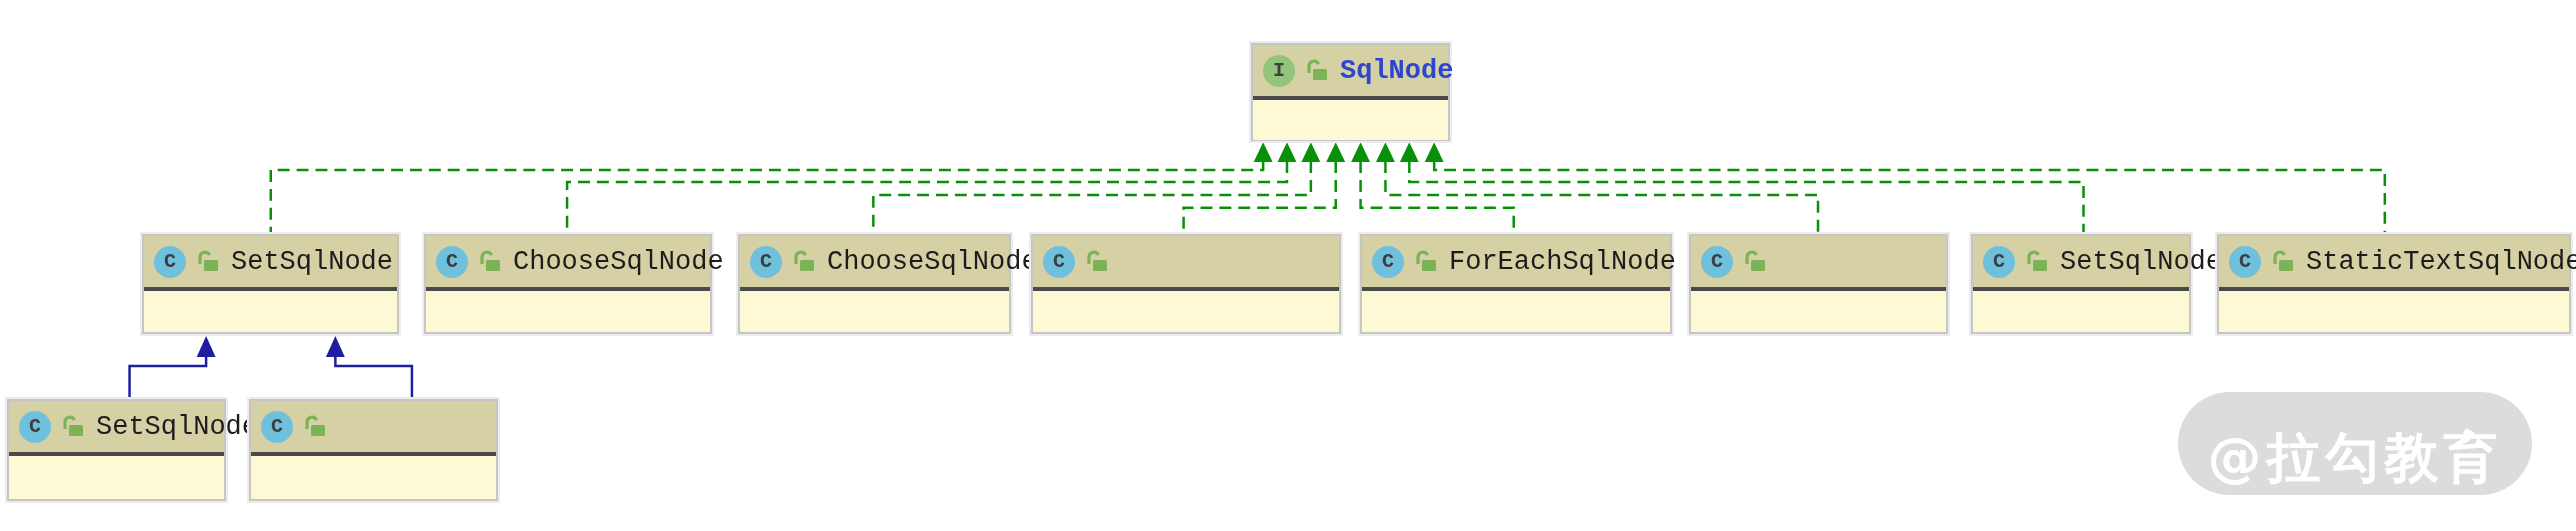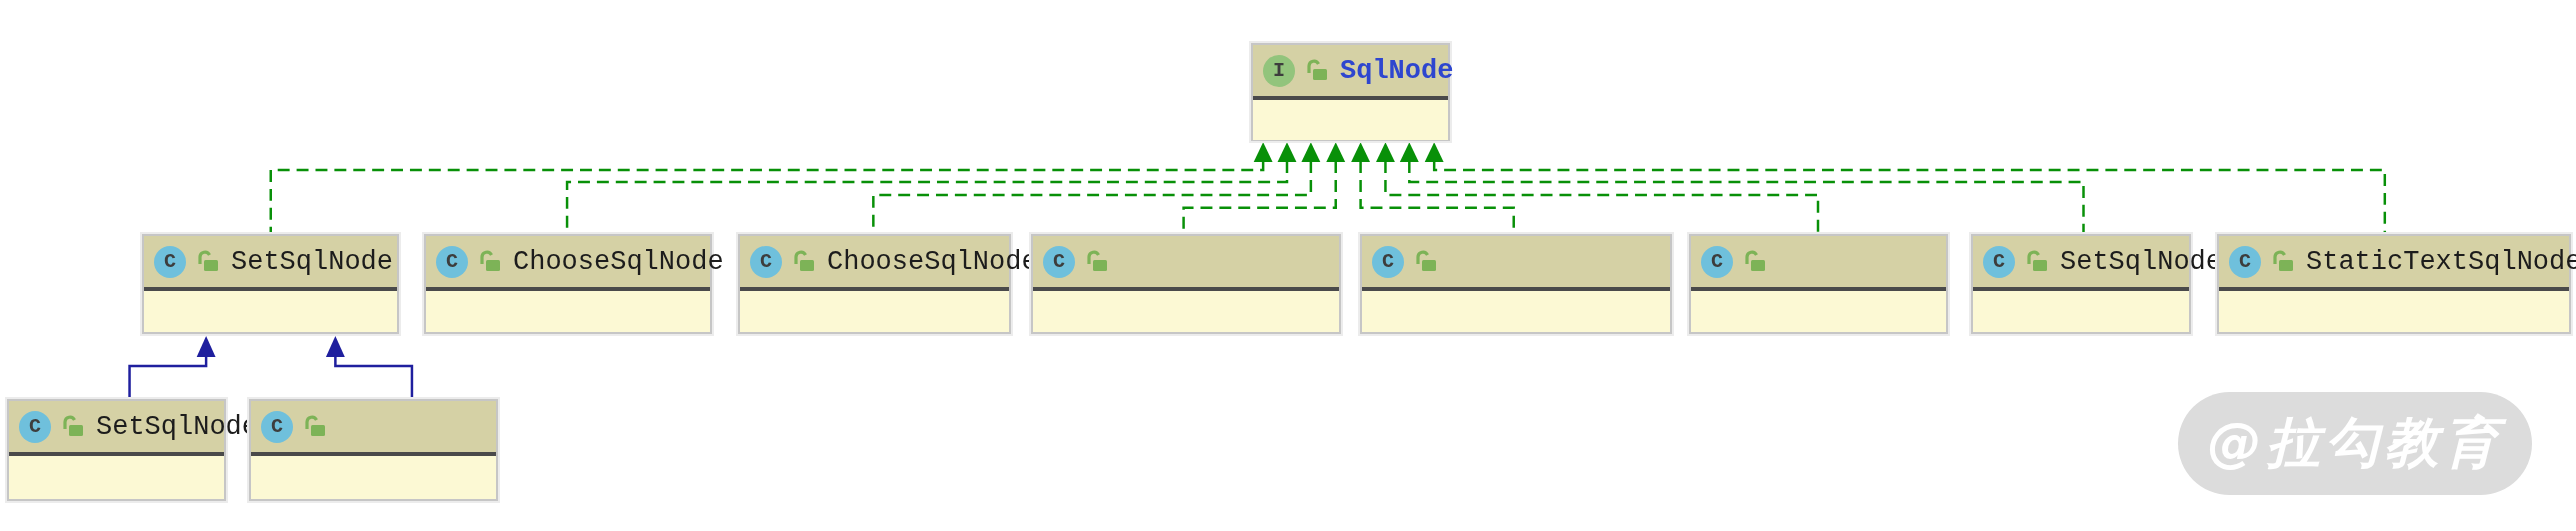--- a/index.html
+++ b/index.html
@@ -46,23 +46,22 @@
     white-space:nowrap;
     padding-right:6px;
   }
   .uml-node.ifc .uml-name{color:var(--ifc-text,#2e46cf);font-weight:bold;}
 
   .watermark{
     position:absolute;
     left:2178px;top:392px;width:354px;height:103px;
     background:var(--wm-bg,#dcdcdc);
     border-radius:52px;
-    display:flex;align-items:center;justify-content:center;
+    display:flex;align-items:flex-end;justify-content:center;
     z-index:2;
-    font-style:italic;
   }
   .watermark span{
     color:var(--wm-text,#ffffff);
     font-size:54px;letter-spacing:5px;
     font-family:"DejaVu Sans","Liberation Sans",sans-serif;
     font-weight:bold;
   }
 </style>
 </head>
 <body>
@@ -150,20 +149,21 @@
      <div class="uml-divider"></div>
      <div class="uml-body"></div>
       </div>
       <div class="uml-node" style="left: 1360px; top: 234px; width: 312px; height: 100px;">
         <div class="uml-hdr">
        <span class="badge cls">C</span>
        <svg class="lock" viewBox="0 0 27 27">
   <path d="M5 16 L5 9 A5 5 0 0 1 14.5 7" fill="none" stroke="#7db357" stroke-width="3.2"></path>
   <rect x="9" y="12" width="14" height="11" rx="1.5" fill="#7db357"></rect>
           </svg>
+       <span class="uml-name">ForEachSqlNode</span>
      </div>
      <div class="uml-divider"></div>
      <div class="uml-body"></div>
       </div>
       <div class="uml-node" style="left: 1689px; top: 234px; width: 259px; height: 100px;">
         <div class="uml-hdr">
        <span class="badge cls">C</span>
        <svg class="lock" viewBox="0 0 27 27">
   <path d="M5 16 L5 9 A5 5 0 0 1 14.5 7" fill="none" stroke="#7db357" stroke-width="3.2"></path>
   <rect x="9" y="12" width="14" height="11" rx="1.5" fill="#7db357"></rect>

